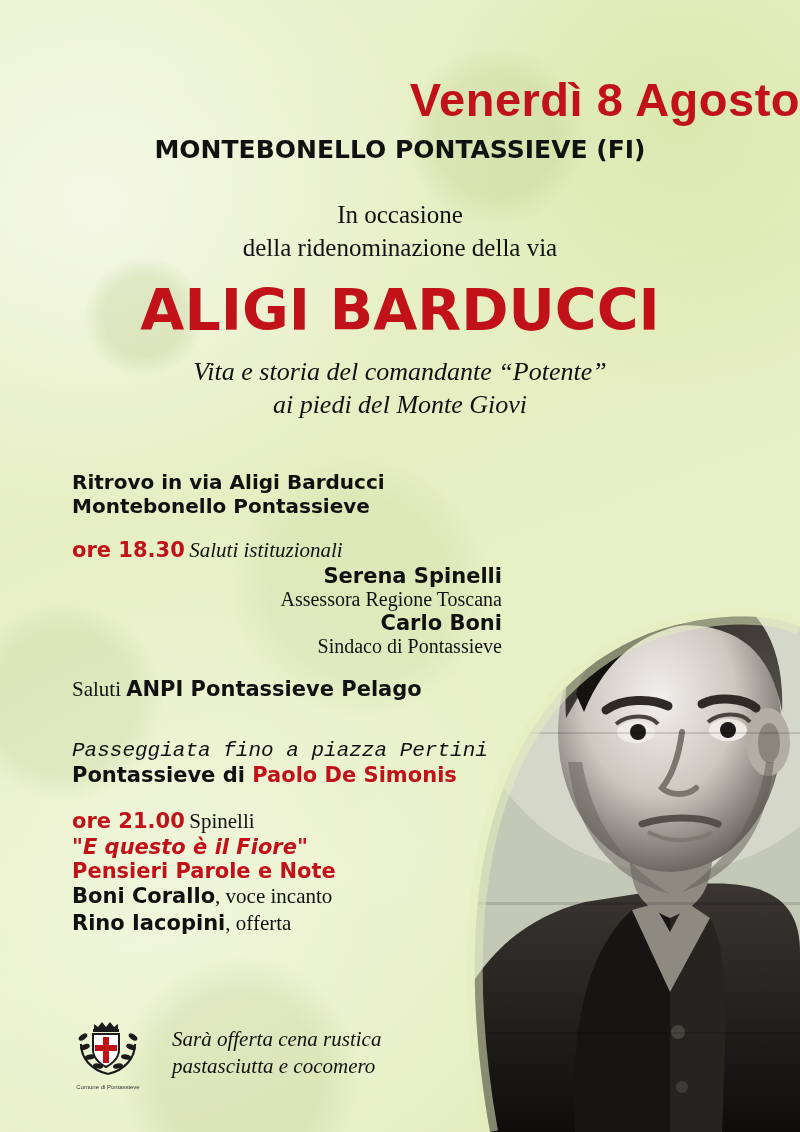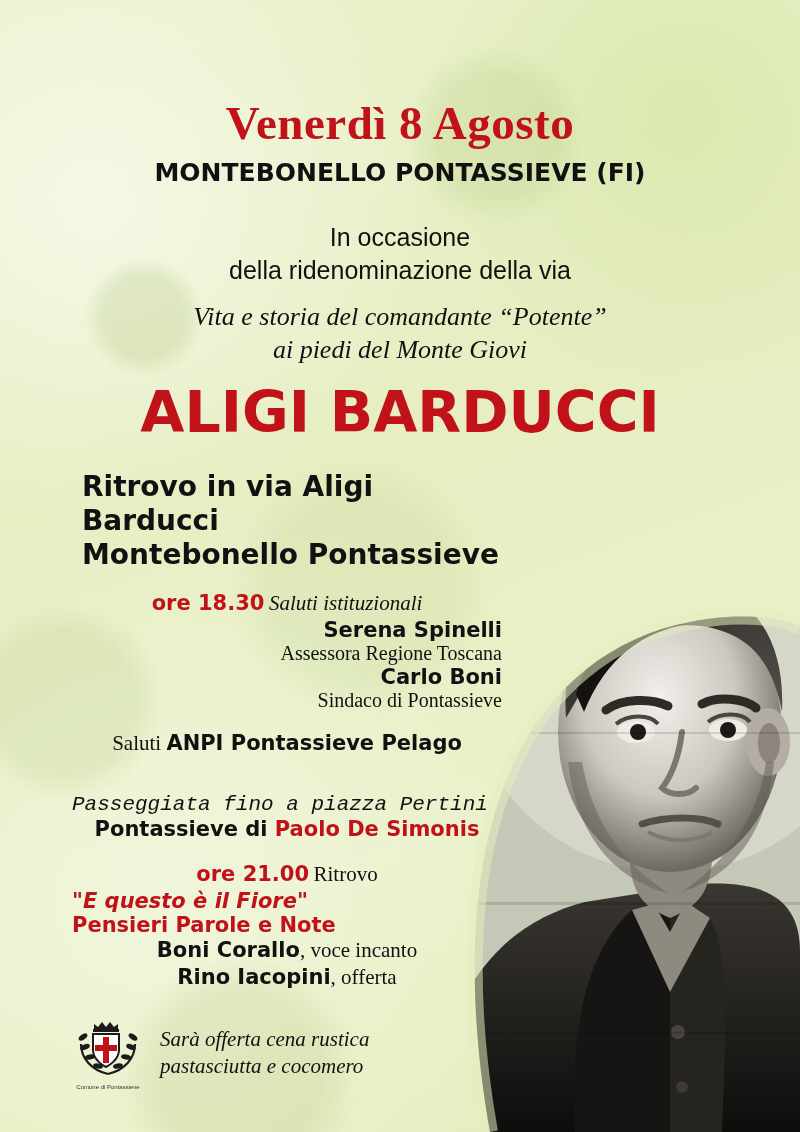--- a/index.html
+++ b/index.html
@@ -52,40 +52,41 @@
 
   
   .content {
     position: relative;
     z-index: 5;
     padding: 0;
   }
   .center { text-align: center; }
 
   .title-date {
-    margin-top: 96px;
+    margin-top: 72px;
     font-size: 47px;
     font-weight: bold;
     color: #c1121a;
     letter-spacing: 0.5px;
-    font-family: Liberation Serif, serif;
+    font-family: Liberation Sans, sans-serif;
+    text-align: right;
   }
   .subtitle-place {
     margin-top: 8px;
     font-size: 25px;
     font-weight: bold;
     color: #111;
     font-family: "DejaVu Sans", sans-serif;
   }
   .occasion {
     margin-top: 34px;
     font-size: 25px;
     color: #111;
     line-height: 1.33;
-    font-family: Liberation Sans, sans-serif;
+    font-family: Liberation Serif, serif;
   }
   .big-name {
     margin-top: 12px;
     font-size: 57px;
     font-weight: bold;
     color: #c1121a;
     letter-spacing: 0px;
     font-family: "DejaVu Sans", sans-serif;
   }
   .tagline {
@@ -98,29 +99,28 @@
   }
 
   .program {
     position: absolute;
     left: 72px;
     top: 470px;
     width: 430px;
     z-index: 6;
   }
   .prog-head {
-    font-size: 28px;
+    font-size: 20px;
     font-weight: bold;
     color: #111;
     line-height: 1.22;
     font-family: "DejaVu Sans", sans-serif;
-    margin-left: 10px;
   }
   .block { margin-top: 18px; }
-  .line { line-height: 1.3; text-align: center; }
+  .line { line-height: 1.3; }
   .time {
     font-size: 21px;
     font-weight: bold;
     color: #c1121a;
     font-family: "DejaVu Sans", sans-serif;
   }
   .time-desc {
     font-size: 21px;
     font-style: italic;
     color: #111;
@@ -175,21 +175,21 @@
     font-family: "DejaVu Sans", sans-serif;
   }
 
   
   .footer {
     position: absolute;
     left: 72px;
     bottom: 42px;
     display: flex;
     align-items: center;
-    gap: 16px;
+    gap: 28px;
     z-index: 6;
   }
   .crest { width: 72px; text-align: center; }
   .crest-caption {
     font-size: 6px;
     color: #333;
     margin-top: 2px;
     font-family: "Liberation Sans", sans-serif;
   }
   .footer-text {
@@ -285,26 +285,26 @@
 
   <div class="content">
     <div class="center title-date">Venerdì 8 Agosto</div>
     <div class="center subtitle-place">MONTEBONELLO PONTASSIEVE (FI)</div>
 
     <div class="center occasion">
       <div>In occasione</div>
       <div>della ridenominazione della via</div>
     </div>
 
+    <div class="center big-name">ALIGI BARDUCCI</div>
+
     <div class="center tagline">
       <div>Vita e storia del comandante “Potente”</div>
       <div>ai piedi del Monte Giovi</div>
     </div>
-
-    <div class="center big-name">ALIGI BARDUCCI</div>
   </div>
 
   <div class="program">
     <div class="prog-head">
       <div>Ritrovo  in via Aligi Barducci</div>
       <div>Montebonello Pontassieve</div>
     </div>
 
     <div class="block">
       <div class="line">
@@ -327,21 +327,21 @@
       </div>
       <div class="italic-line">Passeggiata fino a piazza Pertini</div>
       <div class="line">
         <span class="black-bold">Pontassieve di </span><span class="red-bold">Paolo De Simonis</span>
       </div>
     </div>
 
     <div class="block">
       <div class="line">
         <span class="time">ore 21.00</span>
-        <span class="plain-desc">Ritrovo</span>
+        <span class="plain-desc">Spinelli</span>
       </div>
       <div class="concert-title">"E questo è il Fiore"</div>
       <div class="red-bold">Pensieri Parole e Note</div>
       <div class="line">
         <span class="person">Boni Corallo</span><span class="black-plain">, voce incanto</span>
       </div>
       <div class="line">
         <span class="person">Rino Iacopini</span><span class="black-plain">, offerta</span>
       </div>
     </div>

